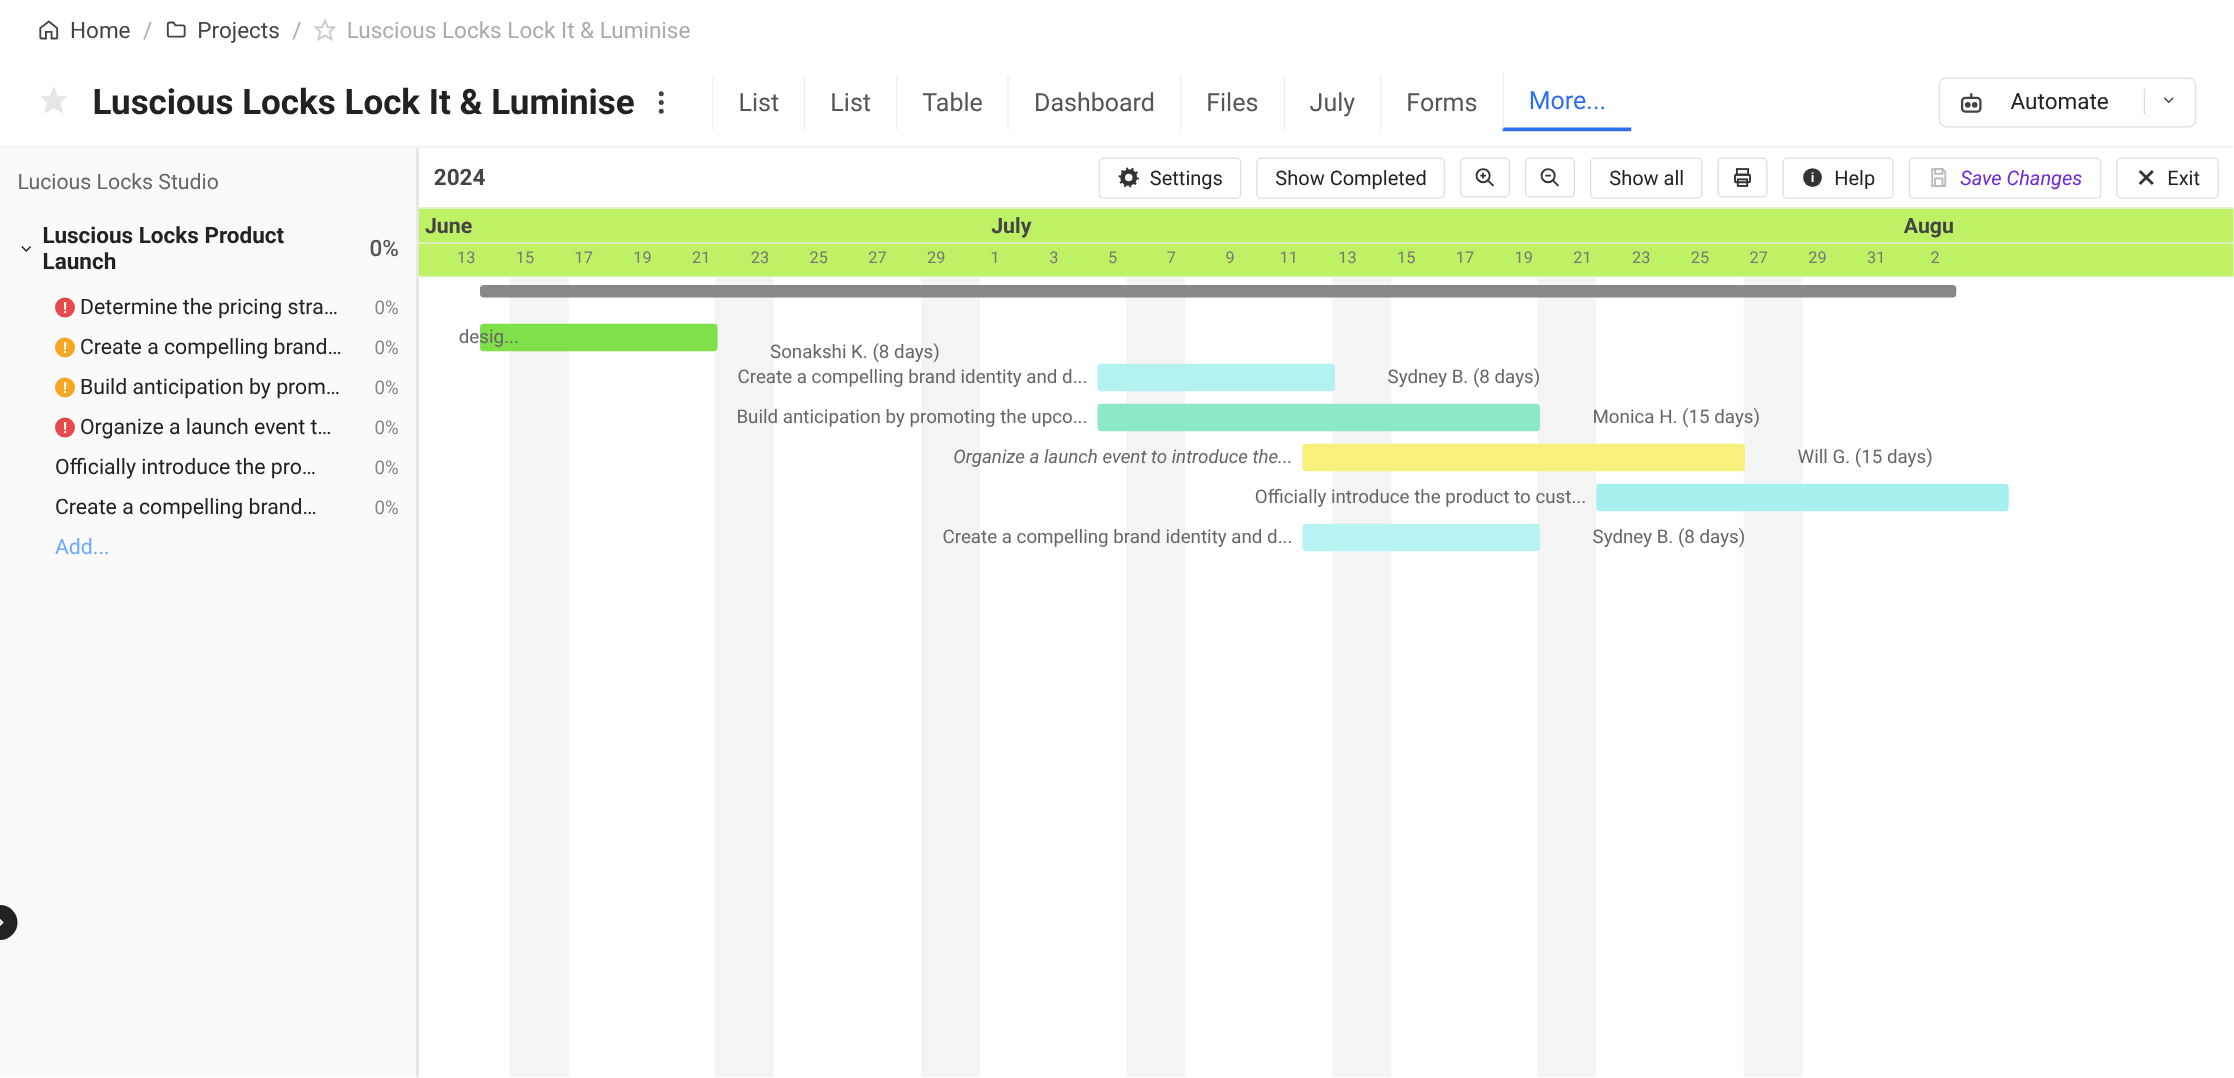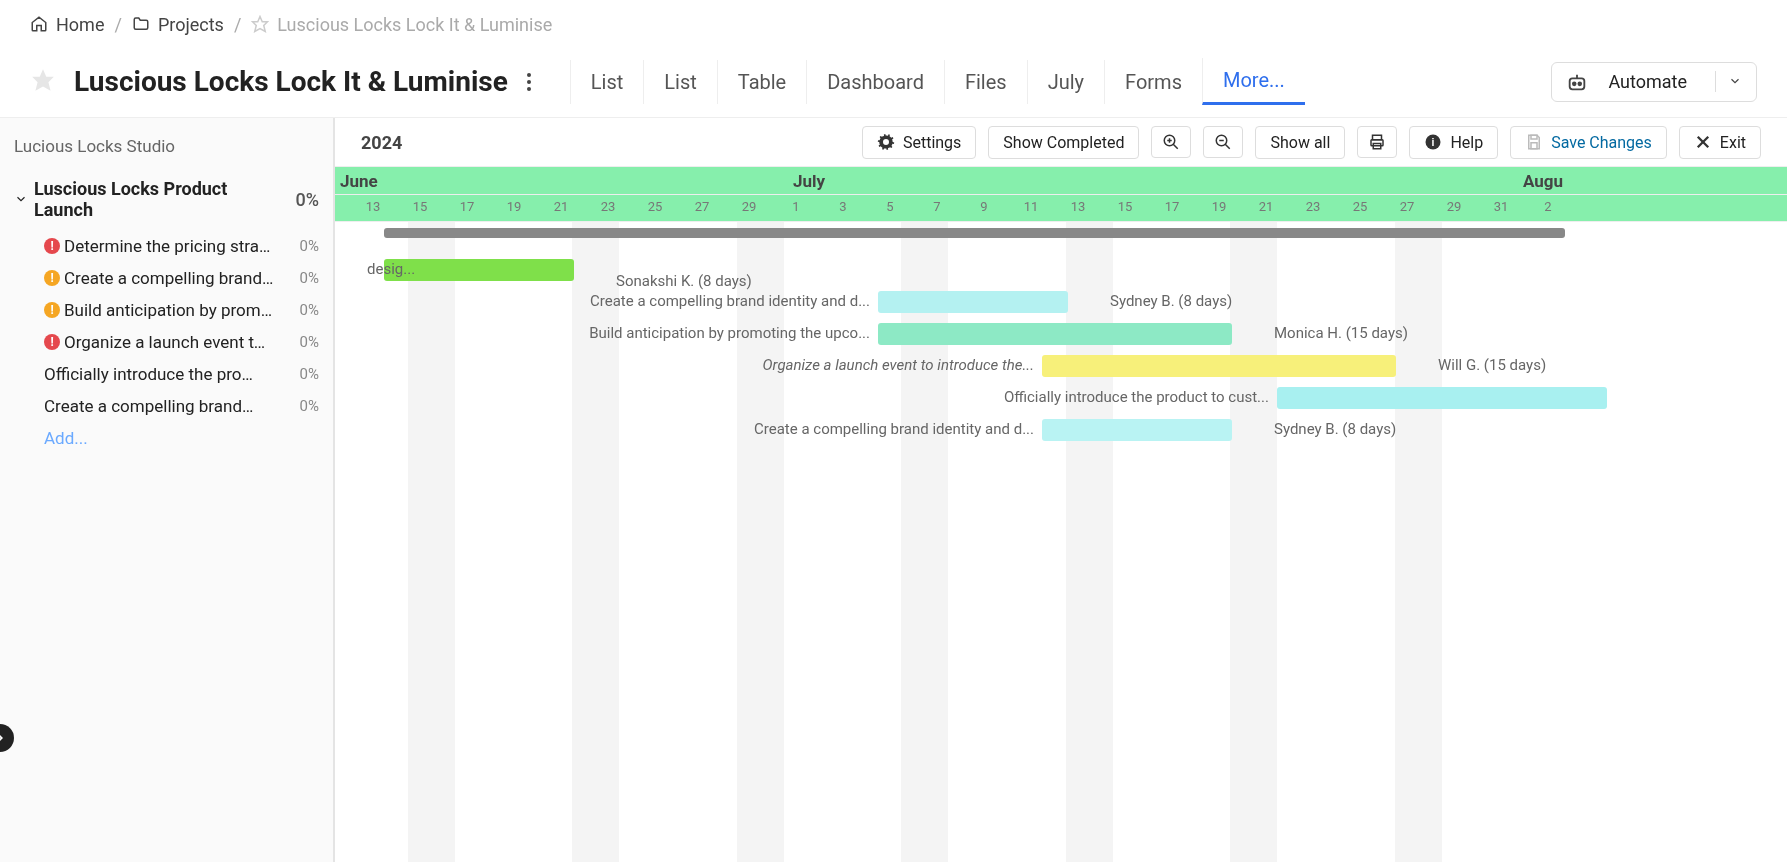--- a/index.html
+++ b/index.html
@@ -37,28 +37,28 @@
 .sidebar .group-row .pct { margin-left: auto; font-weight: 500; color: #555; }
 .sidebar .task-row { display: flex; align-items: center; padding: 6px 0 6px 30px; font-size: 17px; cursor: pointer; }
 .sidebar .task-row .pri { width: 16px; height: 16px; border-radius: 50%; display: inline-flex; align-items: center; justify-content: center; color: #fff; font-size: 12px; font-weight: 700; margin-right: 4px; flex: 0 0 16px; }
 .sidebar .task-row .pri.red { background: #e5484d; }
 .sidebar .task-row .pri.yellow { background: #f5a623; }
 .sidebar .task-row .label { white-space: nowrap; overflow: hidden; text-overflow: ellipsis; max-width: 210px; }
 .sidebar .task-row .pct { margin-left: auto; color: #888; font-size: 15px; }
 .sidebar .add { color: #6aa9ff; padding: 6px 0 6px 30px; font-size: 17px; cursor: pointer; }
 
 .gantt { flex: 1; position: relative; overflow: hidden; }
-.toolbar2 { display: flex; align-items: center; gap: 12px; padding: 8px 26px; height: 48px; }
+.toolbar2 { display: flex; align-items: center; gap: 12px; padding: 8px 12px; height: 48px; }
 .toolbar2 .year { font-size: 18px; font-weight: 700; color: #444; margin-right: auto; }
 .toolbar2 .btn { display: flex; align-items: center; gap: 8px; border: 1px solid #ddd; border-radius: 4px; padding: 6px 14px; font-size: 16px; cursor: pointer; background: #fff; }
 .toolbar2 .btn.icon-only { padding: 6px 10px; }
-.toolbar2 .btn.disabled { color: #0369a1; }
+.toolbar2 .btn.disabled { color: #6d28d9; font-style: italic; }
 .toolbar2 .btn svg { width: 18px; height: 18px; }
 
-.ghead { position: relative; height: 56px; border-top: 1px solid #eee; border-bottom: 1px solid #eee; background: #86efac; }
+.ghead { position: relative; height: 56px; border-top: 1px solid #eee; border-bottom: 1px solid #eee; background: #bef264; }
 .ghead .months { position: relative; height: 28px; border-bottom: 1px solid #eee; }
 .ghead .month { position: absolute; top: 4px; font-size: 17px; font-weight: 700; color: #444; }
 .ghead .days { position: relative; height: 28px; }
 .ghead .day { position: absolute; top: 4px; font-size: 13px; color: #777; text-align: center; transform: translateX(-50%); }
 
 .gbody { position: relative; height: calc(100% - 48px - 56px); background: #fff; }
 .gbody .weekend { position: absolute; top: 0; bottom: 0; background: #f4f4f4; }
 .gbody .bar { position: absolute; height: 22px; border-radius: 3px; top: 4px; }
 .gbody .bar.group { height: 10px; background: #888; top: 6px; }
 .gbody .barlabel { position: absolute; font-size: 15px; color: #666; top: 5px; white-space: nowrap; padding-left: 32px; }

